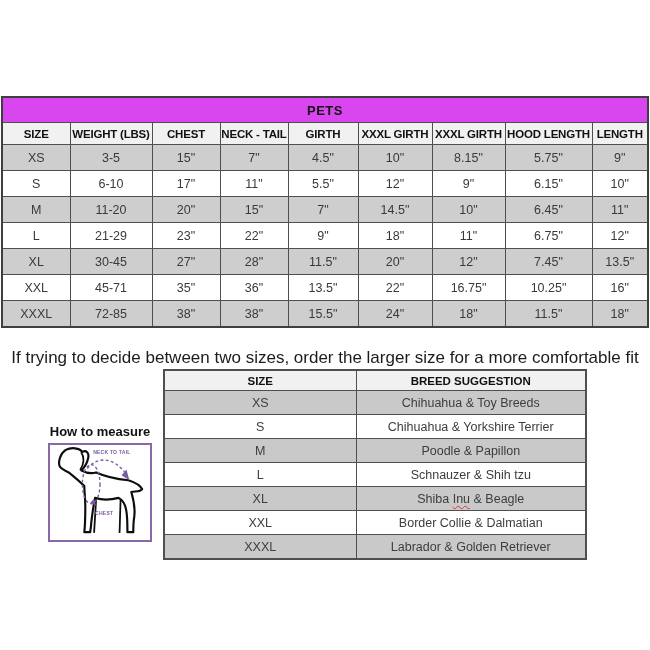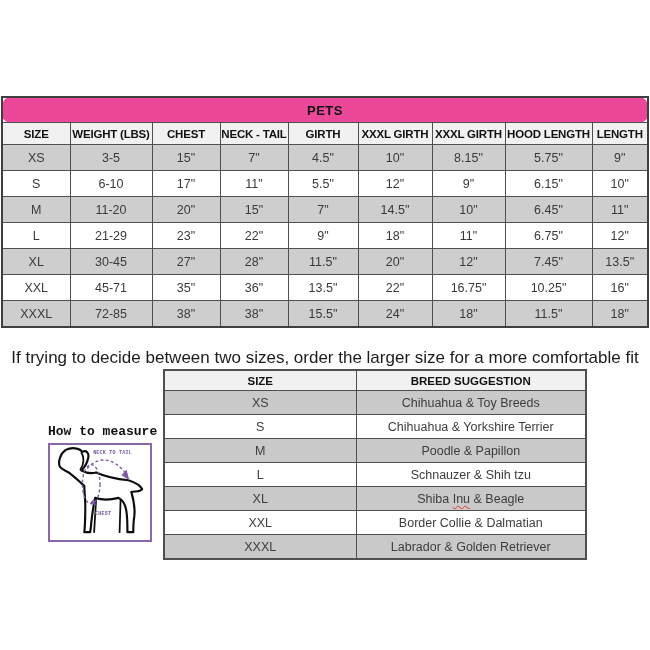--- a/index.html
+++ b/index.html
@@ -15,40 +15,40 @@
   table.pets{
     width:646px;margin:0 auto;table-layout:fixed;
     border:2px solid #3f3f3f;
   }
   .pets td,.pets th{
     border:1px solid #4f4f4f;
     text-align:center;vertical-align:middle;padding:0;
     color:#3a3a3a;overflow:hidden;white-space:nowrap;
   }
   .pets .title-row td{
-    height:24px;background:#ec4899;
-    font-weight:bold;font-size:13px;color:#111;letter-spacing:.5px;border-radius:9px;
+    height:24px;background:#d946ef;
+    font-weight:bold;font-size:13px;color:#111;letter-spacing:.5px;
   }
   .pets .head-row th{
     height:21px;background:#f1f1f1;
     font-weight:bold;font-size:11.5px;color:#111;letter-spacing:-.2px;
   }
   .pets .data-row td{height:25px;font-size:12.5px;}
   .pets .data-row.gray td{background:#cecece;}
 
   
   .note{
     margin-top:20px;text-align:center;
     font-size:17px;color:#1c1c1c;height:15px;
   }
 
   
   .lower{display:flex;align-items:flex-start;margin-top:6px;padding-left:48px;}
 
-  .measure{width:104px;margin-top:55px;margin-right:11px;flex:none;font-family:Liberation Mono, monospace;}
+  .measure{width:104px;margin-top:55px;margin-right:11px;flex:none;}
   .measure-title{
     font-weight:bold;font-size:13px;color:#111;
     text-align:center;white-space:nowrap;margin-bottom:4px;
   }
   .measure-box{
     width:100px;height:95px;
     border:2px solid #8a68a8;background:#fff;
   }
   .measure-box svg{display:block;}
 

